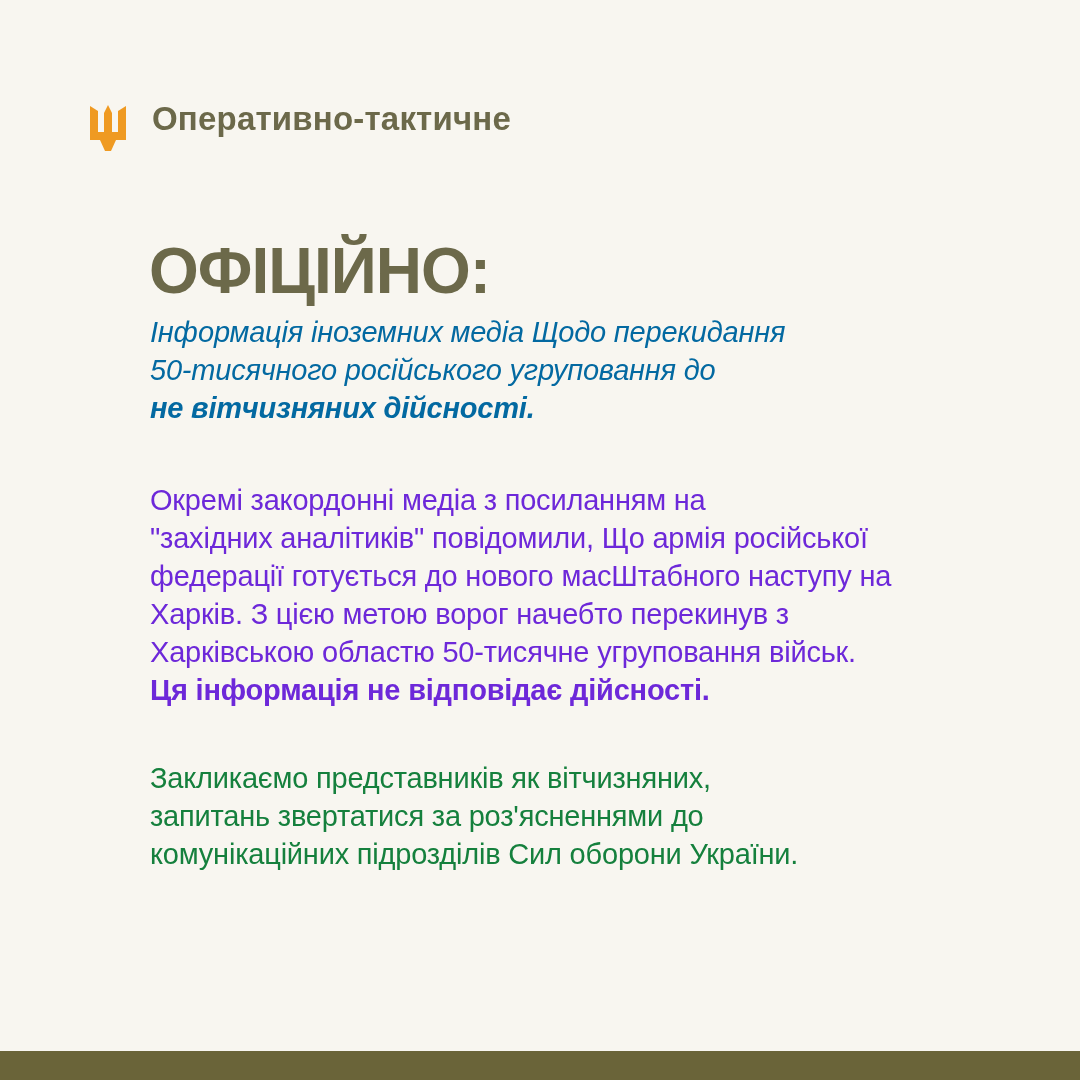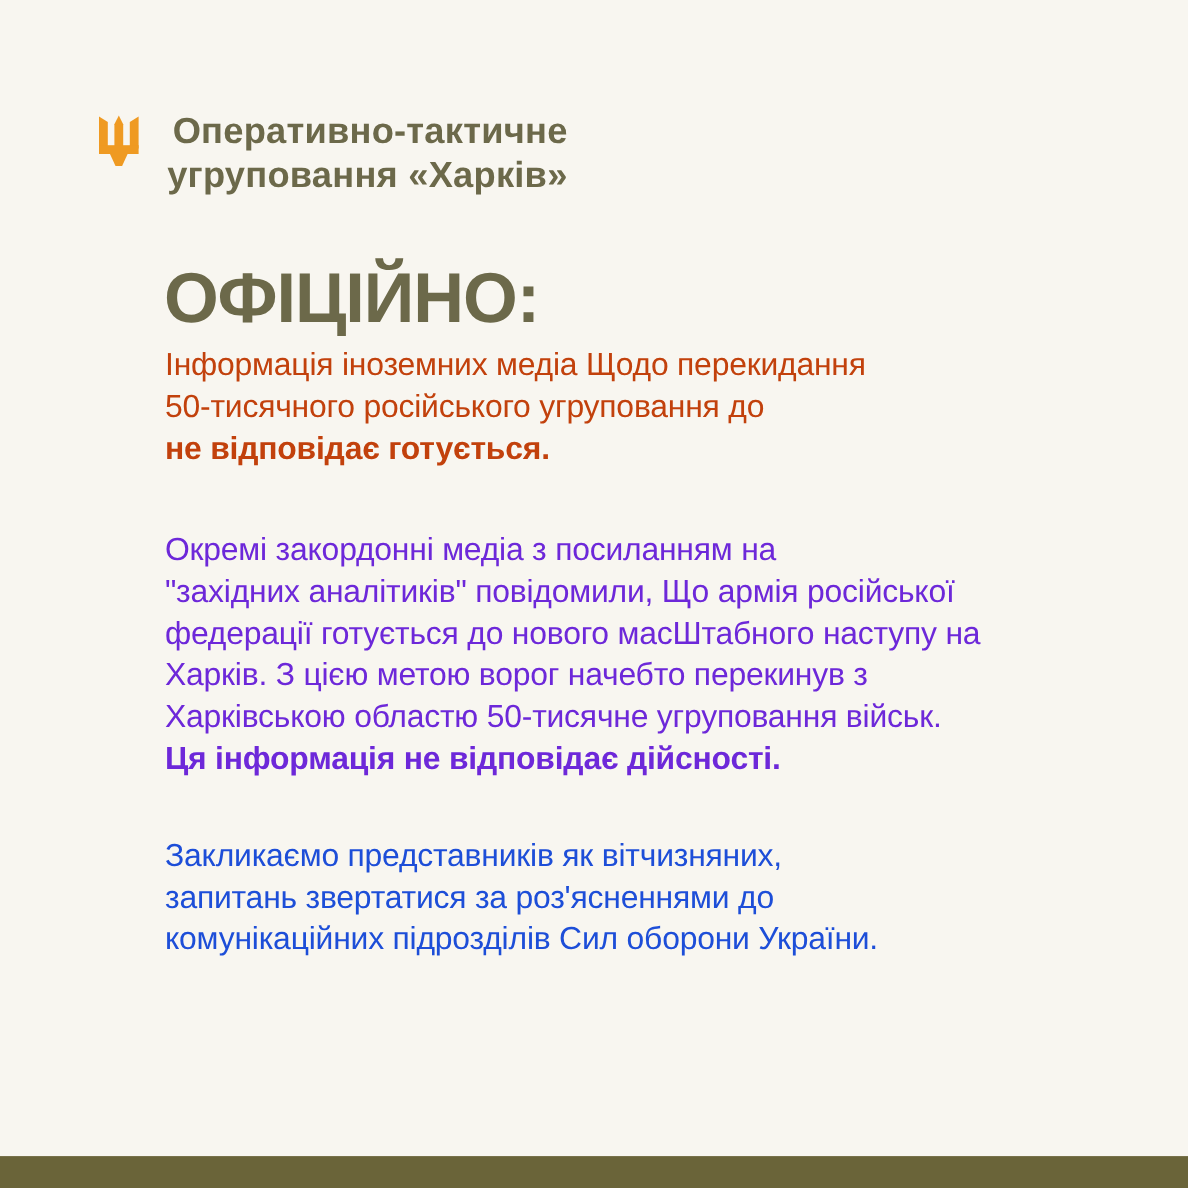--- a/index.html
+++ b/index.html
@@ -83,40 +83,39 @@
       <g fill="#EF9A22">
         <polygon points="2,5 10,10 10,34 2,34"></polygon>
         <polygon points="16,12 20,4 24,12 24,34 16,34"></polygon>
         <polygon points="38,5 30,10 30,34 38,34"></polygon>
         <rect x="2" y="31" width="36" height="8"></rect>
         <polygon points="12,39 28,39 23,50 17,50"></polygon>
       </g>
     </svg>
     <div class="brand-name" style="color: rgb(108, 105, 74);">
       <div>Оперативно-тактичне</div>
-      <div>угруповання «Харків»</div>
     </div>
   </div>
 
   <div class="headline" style="color: rgb(108, 105, 74);">ОФІЦІЙНО:</div>
 
-  <div class="paragraph para-1" style="color: #c2410c;">
+  <div class="paragraph para-1" style="color: #0369a1; font-style: italic;">
       <div class="line">Інформація іноземних медіа Щодо перекидання</div>
       <div class="line">50-тисячного російського угруповання до</div>
-      <div class="line bold">не відповідає готується.</div>
+      <div class="line bold">не вітчизняних дійсності.</div>
     </div>
   <div class="paragraph para-2" style="color: #6d28d9;">
       <div class="line">Окремі закордонні медіа з посиланням на</div>
       <div class="line">"західних аналітиків" повідомили, Що армія російської</div>
       <div class="line">федерації готується до нового масШтабного наступу на</div>
       <div class="line">Харків. З цією метою ворог начебто перекинув з</div>
       <div class="line">Харківською областю 50-тисячне угруповання військ.</div>
       <div class="line bold">Ця інформація не відповідає дійсності.</div>
     </div>
-  <div class="paragraph para-3" style="color: #1d4ed8;">
+  <div class="paragraph para-3" style="color: #15803d;">
       <div class="line">Закликаємо представників як вітчизняних,</div>
       <div class="line">запитань звертатися за роз'ясненнями до</div>
       <div class="line">комунікаційних підрозділів Сил оборони України.</div>
     </div>
 
   <div class="footer-bar" style="background: rgb(106, 100, 57);"></div>
 
 </div>
 
 </body></html>

